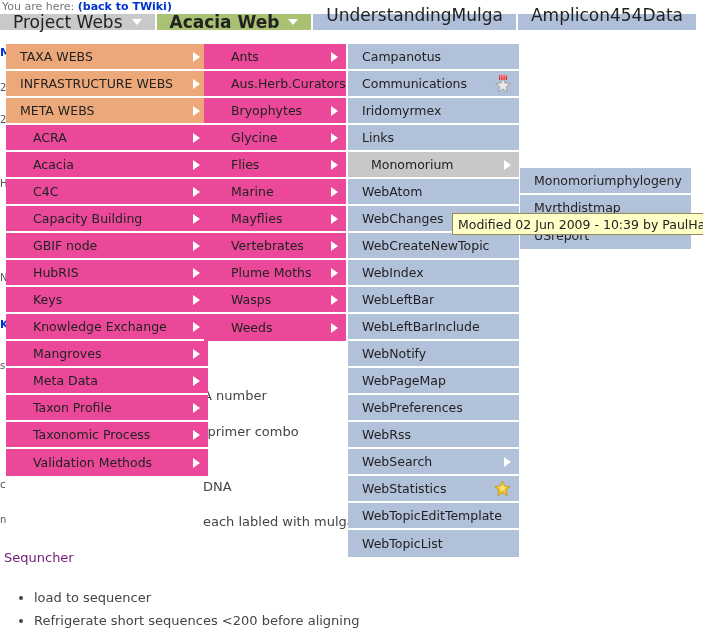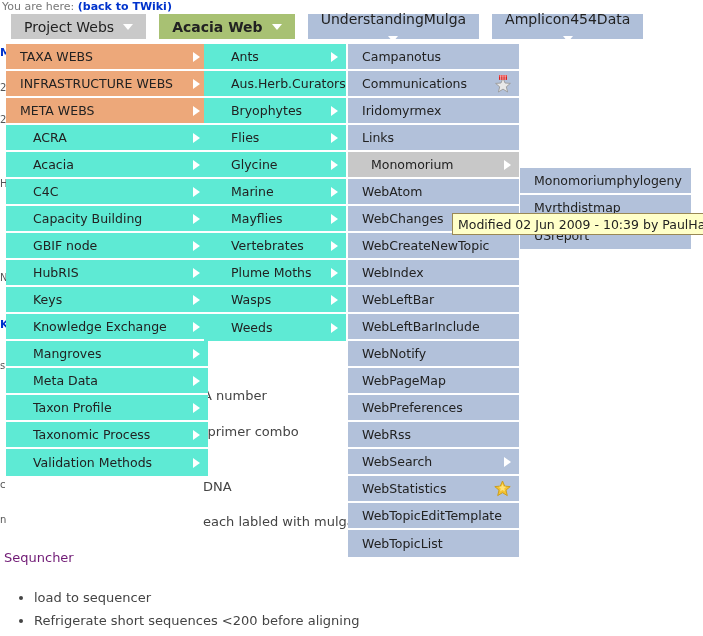--- a/index.html
+++ b/index.html
@@ -77,33 +77,32 @@
   #tabbar {
     position: absolute;
     left: 0px;
     top: 14px;
     width: 703px;
     height: 30px;
     display: flex;
     align-items: flex-start;
   }
   .tab {
-    height: 25px;
+    height: 16px;
     box-sizing: border-box;
     display: flex;
     align-items: center;
     justify-content: center;
     gap: 9px;
     padding: 0 13px;
-    font-size: 14px;
+    font-size: 17px;
     color: #222222;
     border-right: 2px solid #ffffff;
     cursor: default;
     white-space: nowrap;
-    margin-left: 11px;
   }
   .tab.grey   { background: #c9c9c9; }
   .tab.green  { background: #a8c173; font-weight: bold; }
   .tab.blue   { background: #afbfd9; flex-direction: column; }
   .tab-caret {
     width: 0; height: 0;
     border-left: 5px solid transparent;
     border-right: 5px solid transparent;
     border-top: 6px solid #ffffff;
     flex: 0 0 auto;
@@ -124,21 +123,21 @@
     color: #222222;
     border-bottom: 2px solid #ffffff;
     white-space: nowrap;
     cursor: default;
     position: relative;
   }
   .menu-item:last-child { border-bottom: none; }
   .menu-item .label { flex: 1 1 auto; }
 
   .mi-orange { background: #eda87a; }
-  .mi-green  { background: #5eead4; padding-left: 27px; }
+  .mi-green  { background: #ec4899; padding-left: 27px; }
   .mi-blue   { background: #b2c1da; }
   .mi-hover  { background: #c8c8c8; padding-left: 23px; }
 
   .arrow {
     width: 0; height: 0;
     border-top: 5px solid transparent;
     border-bottom: 5px solid transparent;
     border-left: 7px solid #ffffff;
     margin-left: 8px;
     flex: 0 0 auto;
@@ -300,25 +299,25 @@
     </div>
     <div class="menu-item mi-green">
       <span class="label">Aus.Herb.Curators</span>
       <span class="arrow"></span>
     </div>
     <div class="menu-item mi-green">
       <span class="label">Bryophytes</span>
       <span class="arrow"></span>
     </div>
     <div class="menu-item mi-green">
+      <span class="label">Glycine</span>
+      <span class="arrow"></span>
+    </div>
+    <div class="menu-item mi-green">
       <span class="label">Flies</span>
-      <span class="arrow"></span>
-    </div>
-    <div class="menu-item mi-green">
-      <span class="label">Glycine</span>
       <span class="arrow"></span>
     </div>
     <div class="menu-item mi-green">
       <span class="label">Marine</span>
       <span class="arrow"></span>
     </div>
     <div class="menu-item mi-green">
       <span class="label">Mayflies</span>
       <span class="arrow"></span>
     </div>

